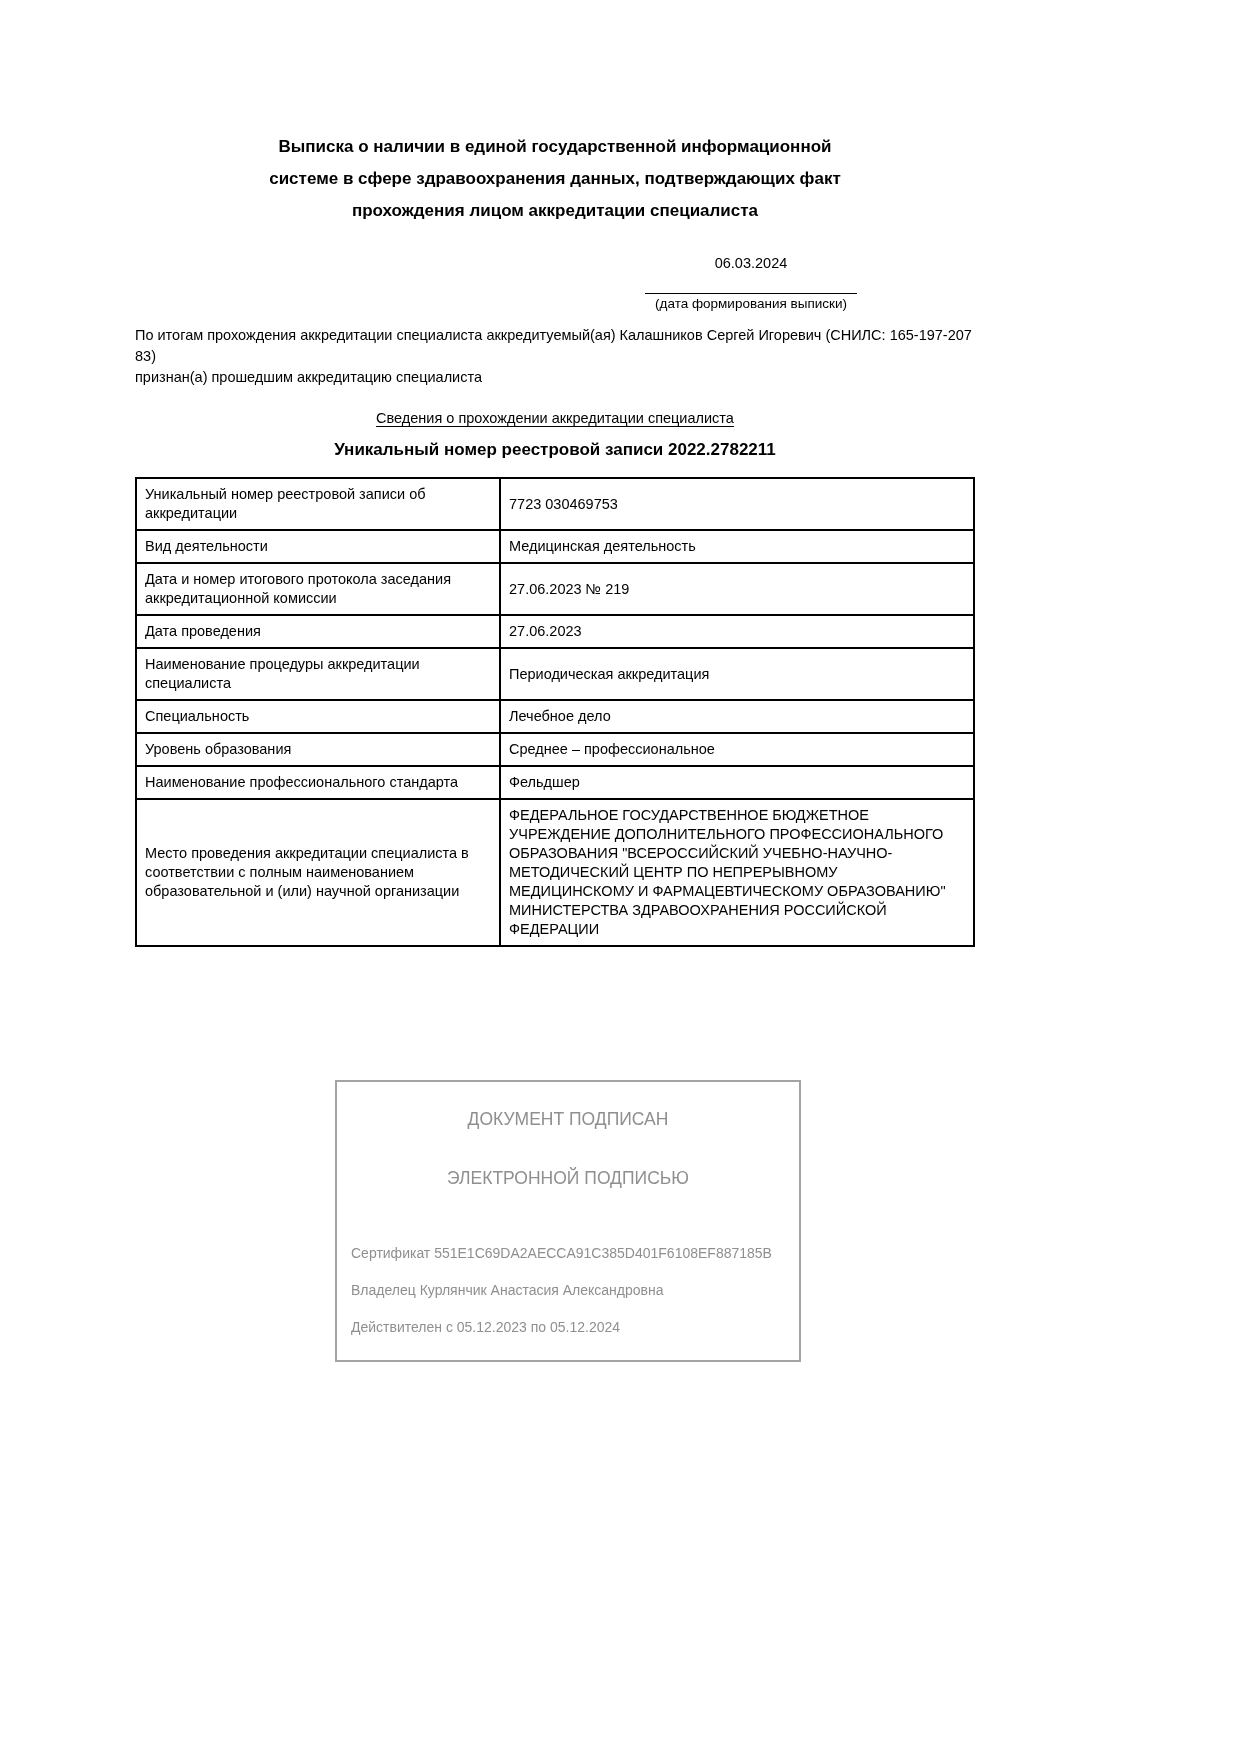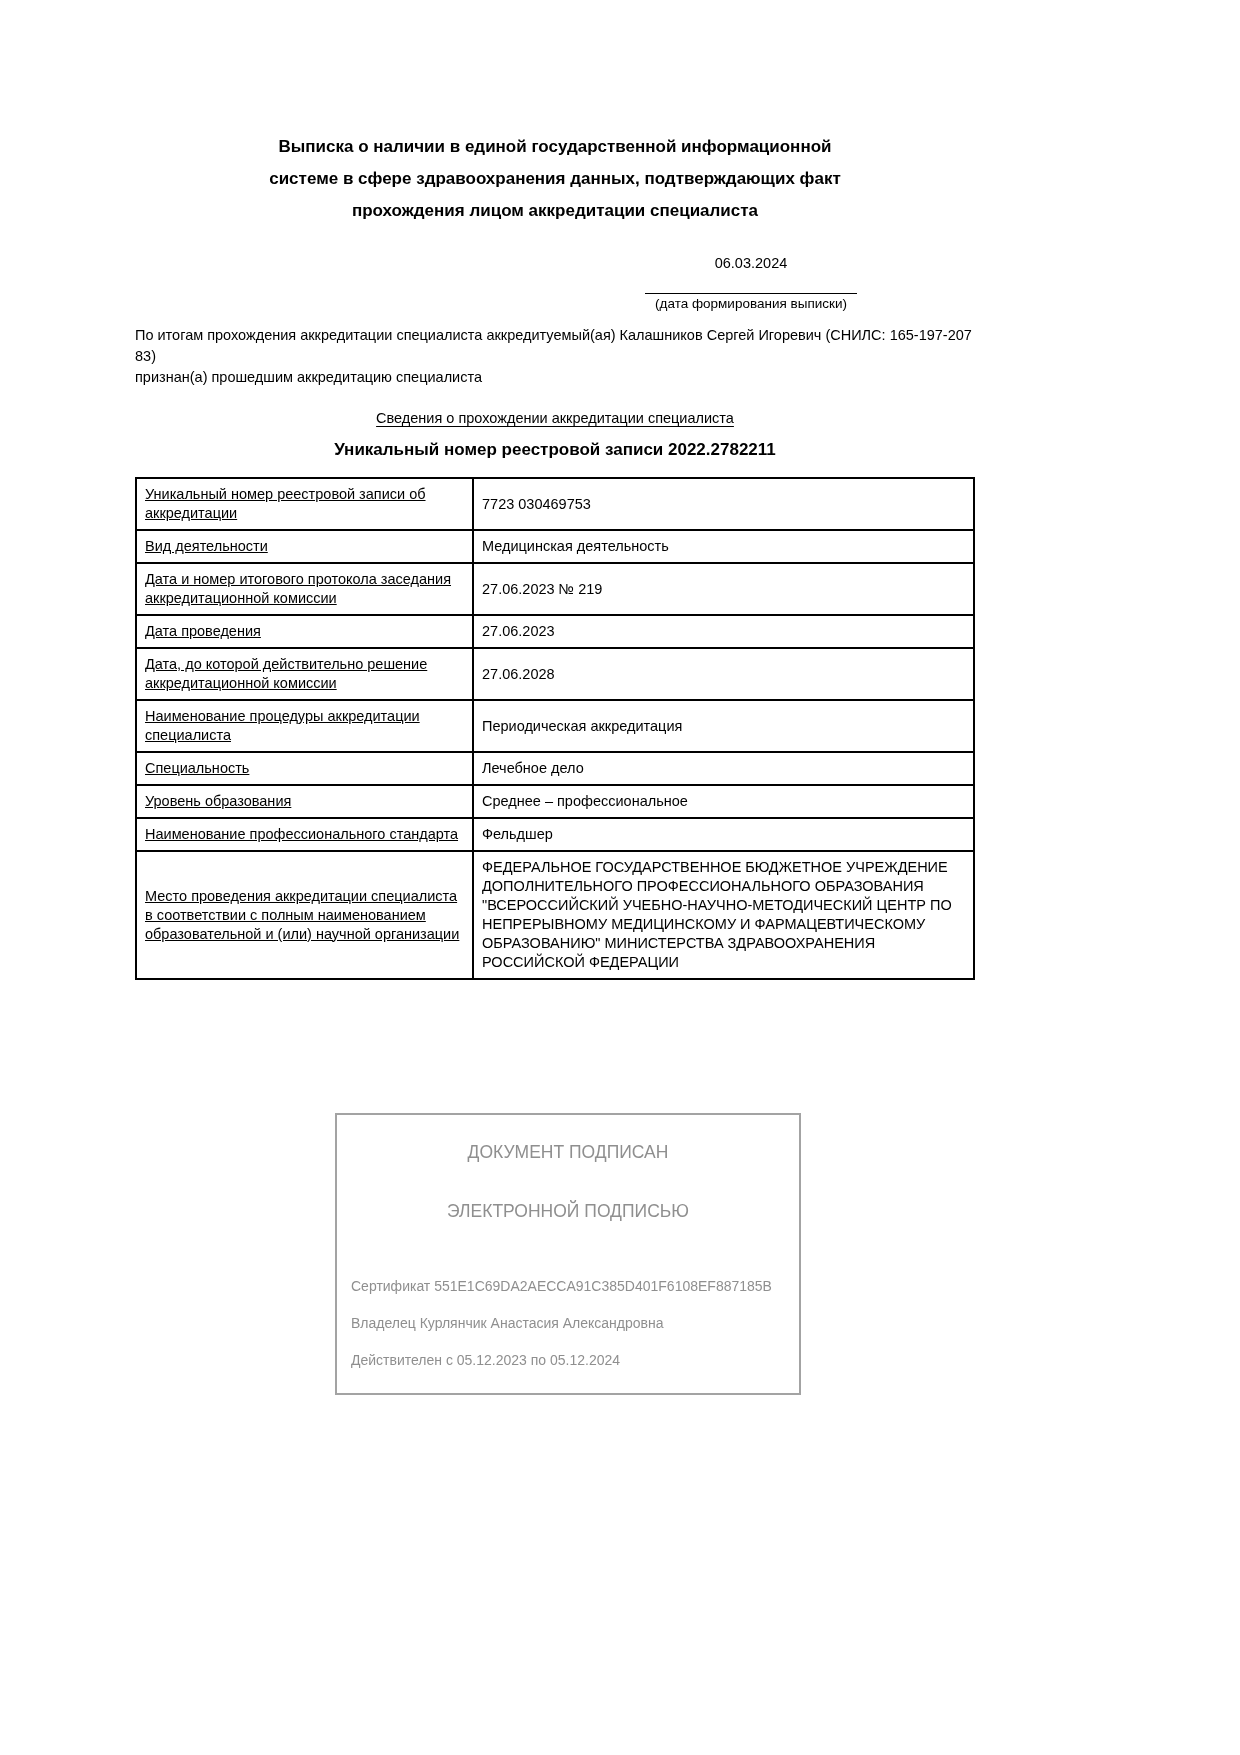--- a/index.html
+++ b/index.html
@@ -71,21 +71,21 @@
     border-collapse:collapse;
     table-layout:fixed;
   }
   table.acc-table td{
     border:2px solid #000;
     vertical-align:middle;
     font-size:14.5px;
     line-height:19px;
     padding:6px 8px 6px 8px;
   }
-  td.label-cell{width:337px;text-decoration:underline;}
+  td.label-cell{width:364px;}
   td.value-cell{}
   .sig-box{
     width:466px;
     margin:133px 0 0 200px;
     border:2px solid var(--sig-border);
     color:var(--sig-text);
     padding:26px 0 24px 0;
   }
   .sig-title{
     text-align:center;
@@ -141,24 +141,20 @@
           </tr>
           <tr>
             <td class="label-cell">Дата и номер итогового протокола заседания аккредитационной комиссии</td>
             <td class="value-cell">27.06.2023 № 219</td>
           </tr>
           <tr>
             <td class="label-cell">Дата проведения</td>
             <td class="value-cell">27.06.2023</td>
           </tr>
           <tr>
-            <td class="label-cell">Дата, до которой действительно решение аккредитационной комиссии</td>
-            <td class="value-cell">27.06.2028</td>
-          </tr>
-          <tr>
             <td class="label-cell">Наименование процедуры аккредитации специалиста</td>
             <td class="value-cell">Периодическая аккредитация</td>
           </tr>
           <tr>
             <td class="label-cell">Специальность</td>
             <td class="value-cell">Лечебное дело</td>
           </tr>
           <tr>
             <td class="label-cell">Уровень образования</td>
             <td class="value-cell">Среднее – профессиональное</td>

